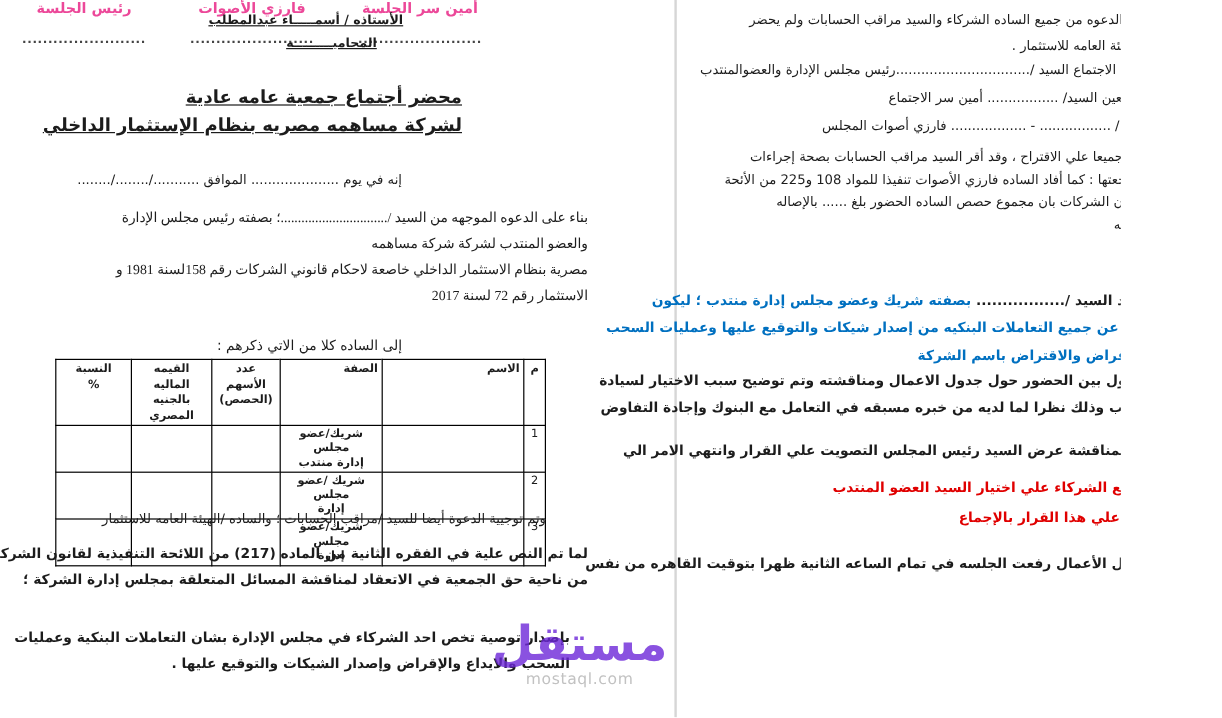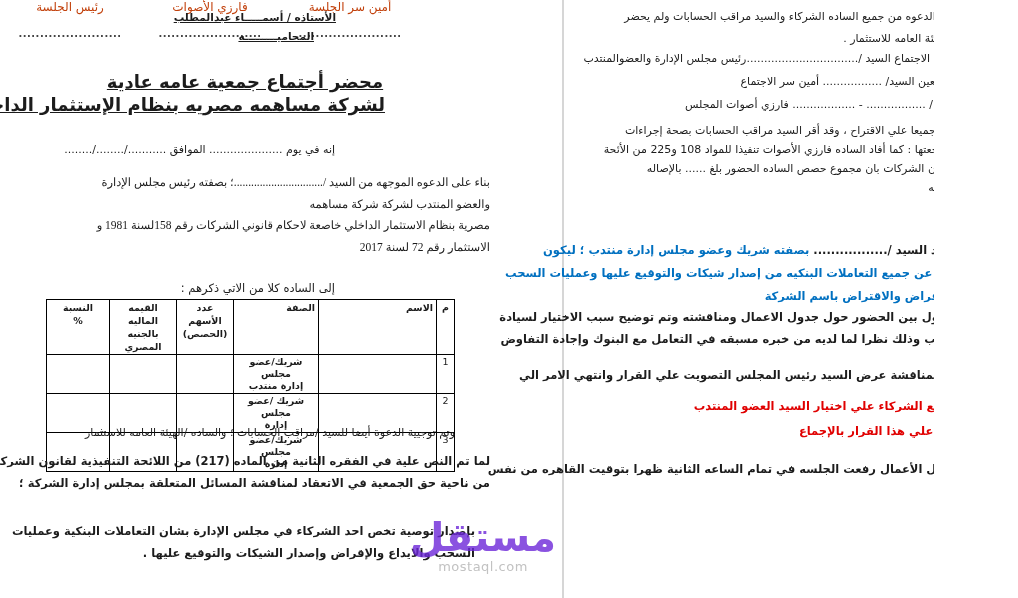--- a/index.html
+++ b/index.html
@@ -13,21 +13,21 @@
   .blue { color:#0070C0; }
   .red  { color:#E00000; font-weight:700; }
   .ul   { text-decoration:underline; }
 
   #page-divider { position:absolute; left:562px; top:0; width:2px; height:598px; background:#d6d6d6; }
 
   
   #letterhead { left:190px; top:8px; width:146px; font-size:10.5px; font-weight:700; line-height:19px; }
   #letterhead .lh2 { padding-right:22px; }
 
-  #titles { left:105px; top:70px; width:280px; text-align:center; font-weight:700; font-size:18px; line-height:23px; }
+  #titles { left:105px; top:70px; width:280px; text-align:right; font-weight:700; font-size:15px; line-height:23px; }
 
   #date-line { left:10px; top:143px; width:325px;text-align:right; }
 
   #invite { left:45px; top:172px; width:445px; line-height:21.5px; font-size:11.5px;font-family:Liberation Serif, serif; }
 
   #addressees { left:10px; top:281px; width:325px; font-size:11.5px; }
 
   #shareholders { left:47px; top:299px; width:408px; }
   #shareholders table { width:100%; border-collapse:collapse; direction:rtl; table-layout:fixed; }
   #shareholders th, #shareholders td { border:1px solid #000; font-size:9.5px; padding:1px 2px; vertical-align:top; overflow:hidden; }
@@ -53,21 +53,21 @@
   #welcome    { left:585px; top:200px; width:420px; }
   #agenda     { left:585px; top:239px; width:420px; line-height:23px; font-weight:700; font-size:11.5px; }
   #deliberation { left:585px; top:306px; width:420px; line-height:22px; font-weight:700; font-size:11.5px; }
   #vote       { left:585px; top:368px; width:420px; font-weight:700; font-size:11.5px; }
   #result1    { left:585px; top:399px; width:420px; font-size:11.5px; }
   #result2    { left:585px; top:424px; width:420px; font-size:11.5px; }
   #closing    { left:585px; top:459px; width:420px; line-height:21px; font-weight:700; font-size:11.5px; }
 
   #signatures { left:585px; top:528px; width:420px; display:flex; justify-content:space-between; direction:rtl; }
   .sig { width:140px; text-align:center; }
-  .sig-label { color:#c2410c; font-weight:400; font-size:12px; }
+  .sig-label { color:#ec4899; font-weight:700; font-size:12px; }
   .sig-dots  { margin-top:14px; font-size:10px; font-weight:700; color:#444444; letter-spacing:0.5px; }
 
   
   #watermark { position:absolute; left:408px; top:515px; width:150px; text-align:center; }
   .wm-logo   { font-size:40px; font-weight:800; color:#6d28d9; line-height:44px; opacity:0.8; }
   .wm-domain { font-size:13px; color:#c2c2c2; letter-spacing:0.5px; }
 </style>
 </head>
 <body>
 

